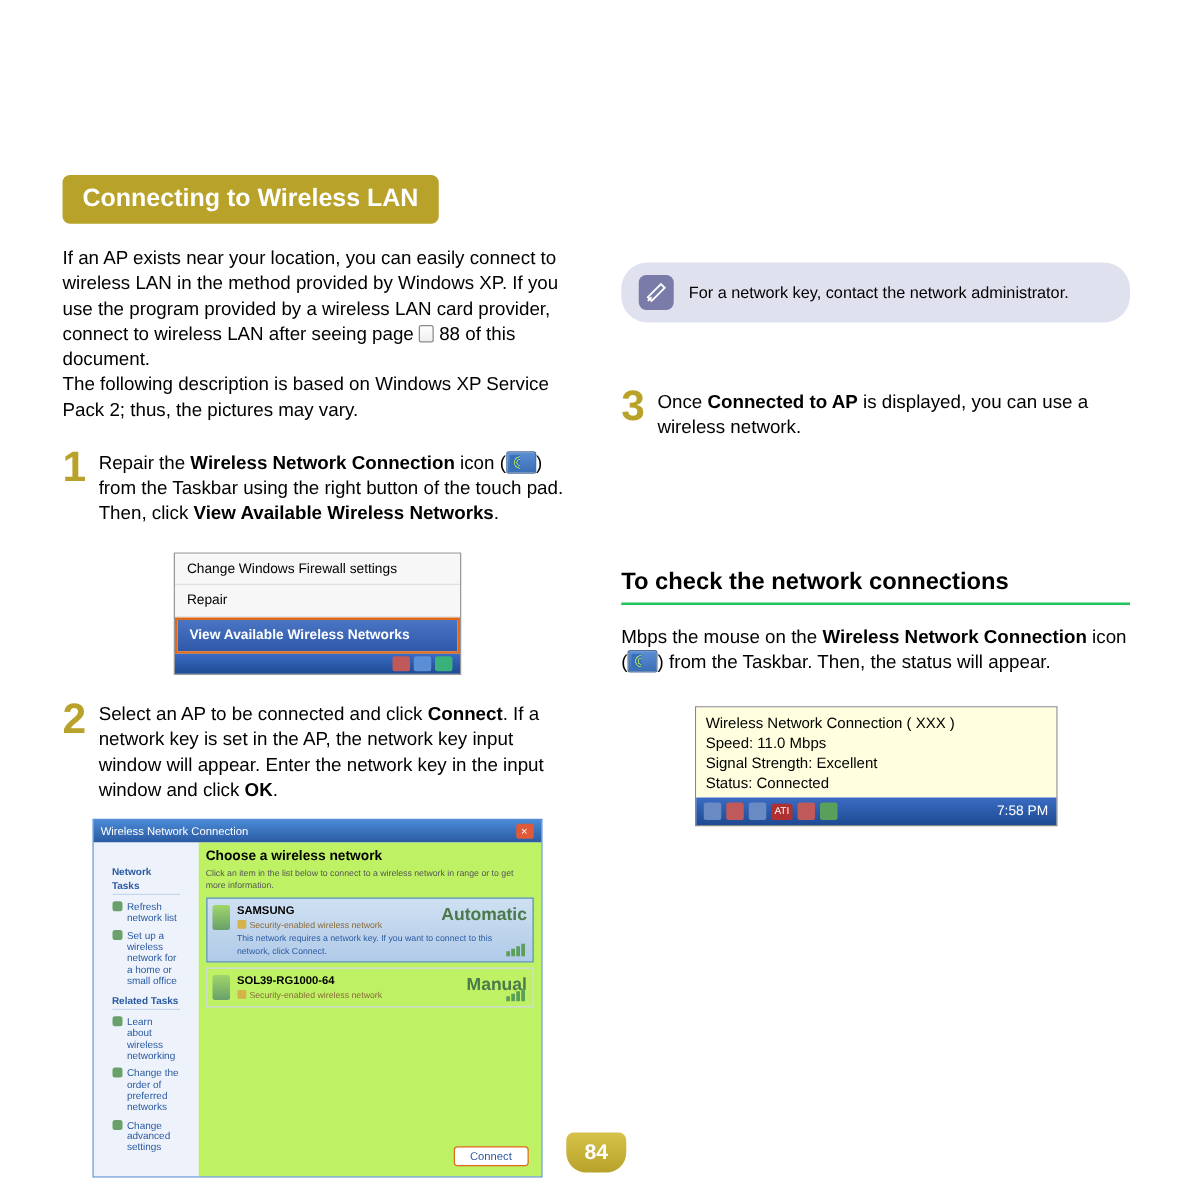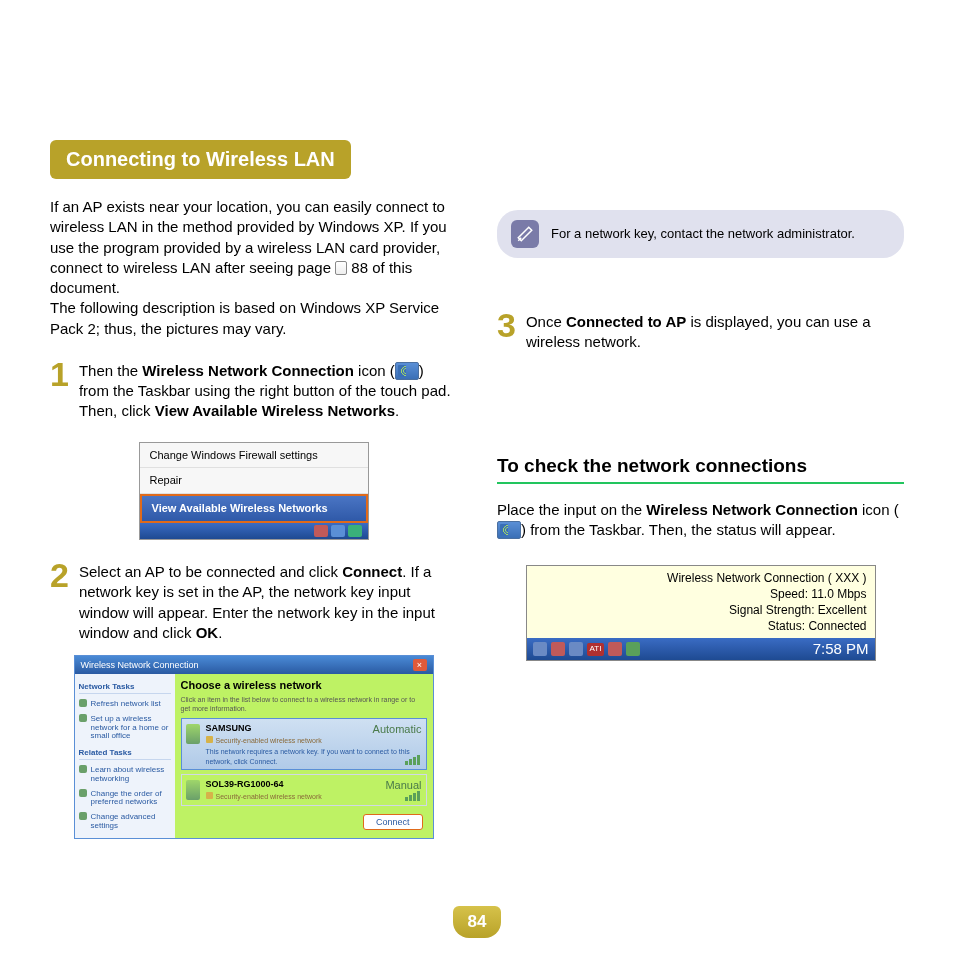--- a/index.html
+++ b/index.html
@@ -126,23 +126,23 @@
     width: 14px; height: 12px;
     background: #e05a3a;
     color: #fff;
     text-align: center;
     line-height: 12px;
     border-radius: 2px;
     font-size: 9px;
   }
   .wdlg .body { display: flex; }
   .wdlg .side {
-    width: 100px;
+    width: 84px;
     background: #eef3fb;
-    padding: 4px;
+    padding: 15px;
   }
   .wdlg .side .shdr {
     color: #2a5aa2;
     font-weight: bold;
     border-bottom: 1px solid #c6d6ee;
     margin: 4px 0 3px;
     font-size: 8px;
   }
   .wdlg .side .sitem {
     color: #2a5aa2;
@@ -175,21 +175,21 @@
   }
   .wdlg .net::before {
     content:"";
     position:absolute;
     left:4px; top:5px;
     width:14px; height:20px;
     background: linear-gradient(#9fd66a,#6aa06a);
     border-radius:2px;
   }
   .wdlg .net .nname { font-weight: bold; font-size: 9px; }
-  .wdlg .net .auto { float: right; font-size: 11px; color: #4a7a4a;}
+  .wdlg .net .auto { float: right; font-size: 14px; color: #4a7a4a; font-weight: bold;}
   .wdlg .net .sec { font-size: 7px; color: #8a6a3a; padding-left: 10px; position: relative; margin-top:2px;}
   .wdlg .net .sec::before {
     content:""; position:absolute; left:0; top:0; width:7px; height:7px;
     background:#d6b24a; border-radius:1px;
   }
   .wdlg .net .desc2 { font-size: 7px; color: #2a5aa2; margin-top:2px;}
   .wdlg .bars {
     position:absolute; right:6px; bottom:4px;
     display:flex; gap:1px; align-items:flex-end;
   }
@@ -234,25 +234,24 @@
     font-size: 19px;
     border-bottom: 2px solid #22c55e;
     padding-bottom: 4px;
     margin-top: 100px;
     margin-bottom: 16px;
   }
   .check-body { font-size: 15px; }
 
   
   .tooltip {
-    width: 350px;
+    width: 290px;
     border: 1px solid #888;
     margin: 24px auto 0 auto;
     font-size: 12px;
-    text-align: right;
   }
   .tooltip .tt {
     background: #ffffe0;
     padding: 4px 8px;
     line-height: 1.35;
   }
   .tooltip .tray2 {
     background: linear-gradient(#3a6cc4,#1e4a92);
     height: 22px;
     display: flex;
@@ -268,21 +267,21 @@
   }
   .tooltip .tray2 .ti.r{background:#c05a5a;}
   .tooltip .tray2 .ti.g{background:#5aa05a;}
   .tooltip .tray2 .ati {
     background: #b03030;
     color:#fff;
     font-size:8px;
     padding:1px 3px;
     border-radius:2px;
   }
-  .tooltip .tray2 .time { margin-left: auto; font-size: 15px; }
+  .tooltip .tray2 .time { margin-left: auto; font-size: 11px; }
 
   .pagenum {
     position: absolute;
     bottom: 16px;
     left: 50%;
     transform: translateX(-50%);
     background: linear-gradient(#d6c24a,#b8a229);
     color: #fff;
     width: 48px;
     height: 32px;
@@ -304,21 +303,21 @@
       <p>
         <span>If an AP exists near your location, you can easily connect to wireless LAN in the method provided by Windows XP. If you use the program provided by a wireless LAN card provider, connect to wireless LAN after seeing page </span><span class="doc-icon"></span>
         <span>88</span><span> of this document.</span>
       </p>
       <p>The following description is based on Windows XP Service Pack 2; thus, the pictures may vary.</p>
     </div>
 
     <div class="step">
       <div class="step-num">1</div>
       <div class="step-body">
-        <span>Then the </span><b>Wireless Network Connection</b><span> icon (</span><span class="wicon"></span><span>) from the Taskbar using the right button of the touch pad. Then, click </span><b>View Available Wireless Networks</b><span>.</span>
+        <span>Repair the </span><b>Wireless Network Connection</b><span> icon (</span><span class="wicon"></span><span>) from the Taskbar using the right button of the touch pad. Then, click </span><b>View Available Wireless Networks</b><span>.</span>
       </div>
     </div>
 
     <div class="ctxmenu">
       <div class="m">Change Windows Firewall settings</div>
       <div class="m">Repair</div>
       <div class="m hl">View Available Wireless Networks</div>
       <div class="tray">
           <span></span>
           <span></span>
@@ -396,21 +395,21 @@
     <div class="step">
       <div class="step-num">3</div>
       <div class="step-body">
         <span>Once </span><b>Connected to AP</b><span> is displayed, you can use a wireless network.</span>
       </div>
     </div>
 
     <div class="subhead">To check the network connections</div>
 
     <div class="check-body">
-      <span>Place the input on the </span><b>Wireless Network Connection</b><span> icon (</span><span class="wicon"></span><span>) from the Taskbar. Then, the status will appear.</span>
+      <span>Mbps the mouse on the </span><b>Wireless Network Connection</b><span> icon (</span><span class="wicon"></span><span>) from the Taskbar. Then, the status will appear.</span>
     </div>
 
     <div class="tooltip">
       <div class="tt">
         <div>Wireless Network Connection (  XXX  )</div>
         <div>Speed: 11.0 Mbps</div>
         <div>Signal Strength: Excellent</div>
         <div>Status:  Connected</div>
       </div>
       <div class="tray2">

